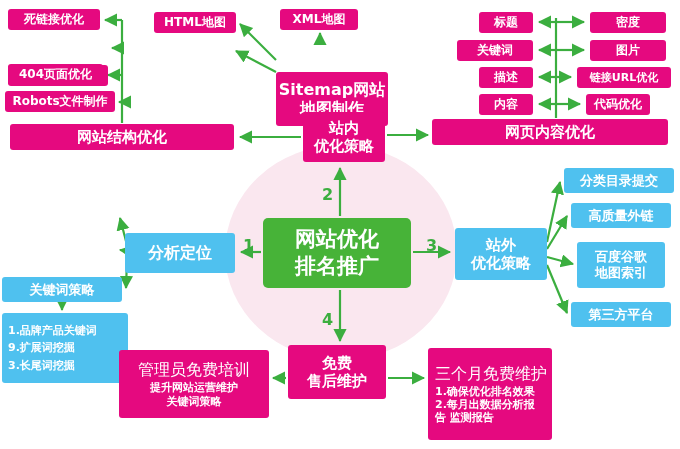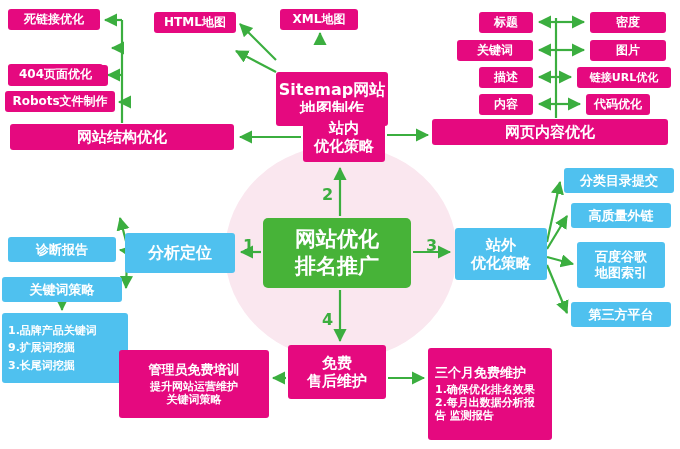--- a/index.html
+++ b/index.html
@@ -13,21 +13,21 @@
      border-radius:3px;line-height:1.2;box-sizing:border-box;}
   .pink{background:#e5097f;}
   .blue{background:#4fc1ef;}
   .green{background:#47b338;}
   .f11{font-size:11px;} .f12{font-size:12px;} .f13{font-size:13px;}
   .f15{font-size:15px;} .f16{font-size:16px;} .f21{font-size:21px;line-height:1.3;}
   .num{position:absolute;z-index:2;color:#3bae3f;font-weight:bold;font-size:16px;}
   .listbox{align-items:flex-start;text-align:left;padding:5px 4px 5px 6px;line-height:1.6;}
   .lines-left{align-items:flex-start;text-align:left;padding-left:7px;}
   .sub{font-size:11px;font-weight:bold;}
-  .ttl{font-size:13px;font-weight:bold;margin-bottom:2px;}
+  .ttl{font-size:16px;font-weight:normal;margin-bottom:2px;}
 
   
   .dead{left:8px;top:9px;width:92px;height:21px;}
   .dirf{left:8px;top:37px;width:100px;height:21px;margin-top:28px;}
   .p404{left:8px;top:64px;width:95px;height:21px;}
   .robots{left:5px;top:91px;width:110px;height:21px;}
   .structbar{left:10px;top:124px;width:224px;height:26px;}
   
   .htmlmap{left:154px;top:12px;width:82px;height:21px;}
   .rssmap{left:154px;top:40px;width:78px;height:21px;}
@@ -155,21 +155,20 @@
     <span>网站优化</span>
     <span>排名推广</span>
   </div>
 
   <div class="num" style="left:243px;top:236px;">1</div>
   <div class="num" style="left:322px;top:185px;">2</div>
   <div class="num" style="left:426px;top:236px;">3</div>
   <div class="num" style="left:322px;top:310px;">4</div>
 
   <div class="n blue f16 anahub">分析定位</div>
-  <div class="n blue f13 a2">诊断报告</div>
   <div class="n blue f13 a3">关键词策略</div>
   <div class="n blue f11 kwlist listbox">
     <span>1.品牌产品关键词</span>
     <span>9.扩展词挖掘</span>
     <span>3.长尾词挖掘</span>
   </div>
 
   <div class="n blue f15 offhub">
     <span>站外</span>
     <span>优化策略</span>

